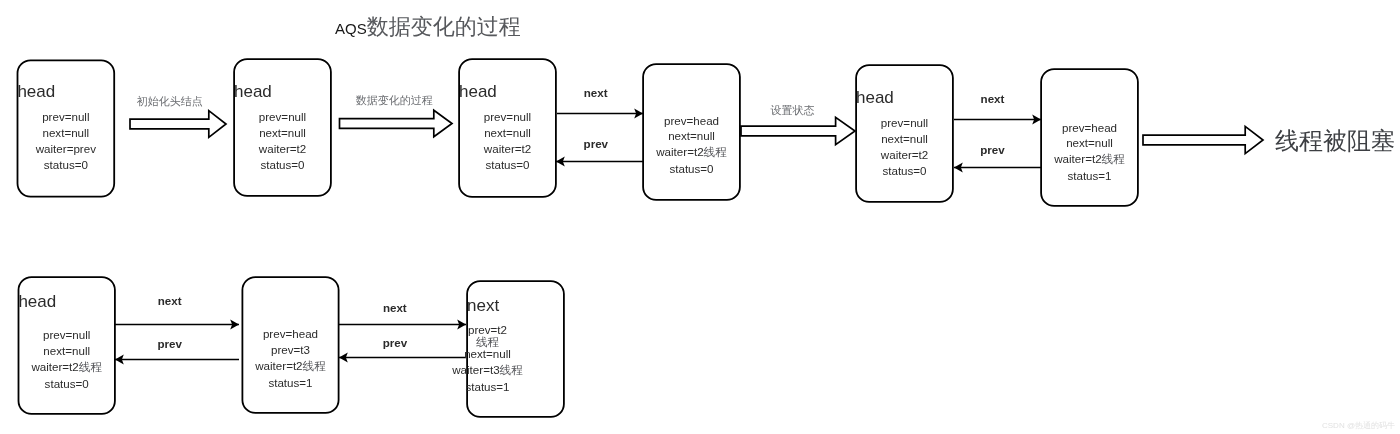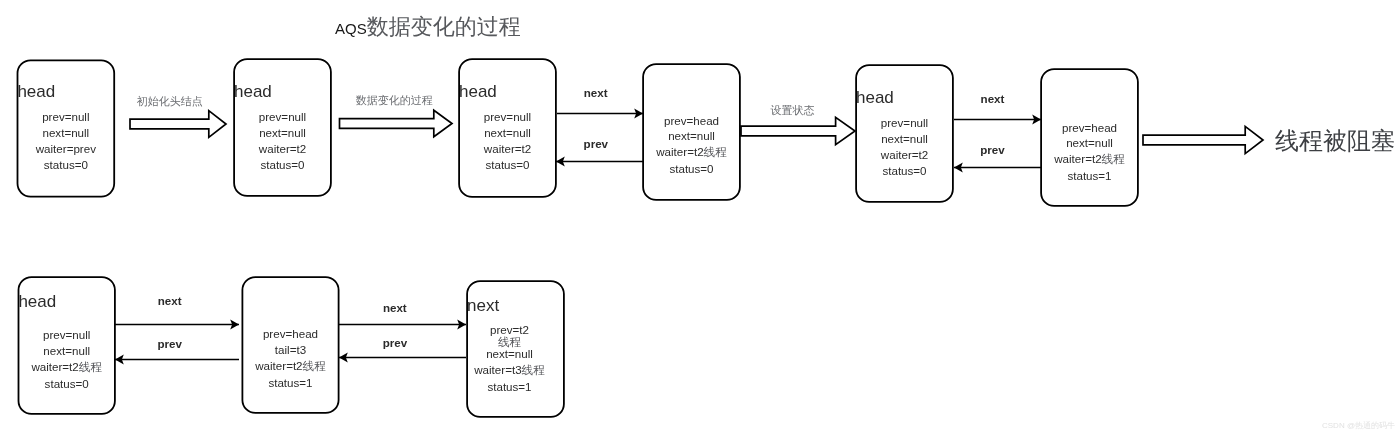--- a/index.html
+++ b/index.html
@@ -149,27 +149,27 @@
   <div class="node-title" style="left:18.4px;width:96.6px;top:296px">head</div>
   <div class="node-attrs" style="left:18.4px;width:96.6px;top:327px">
       <span class="ln"><span>prev=null</span></span>
       <span class="ln"><span>next=null</span></span>
       <span class="ln"><span>waiter=t2</span><span class="cjk">线程</span></span>
       <span class="ln"><span>status=0</span></span>
     </div>
   <div class="node" style="left:242.3px;top:277px;width:96.4px;height:136px"></div>
   <div class="node-attrs" style="left:242.3px;width:96.4px;top:326px">
       <span class="ln"><span>prev=head</span></span>
-      <span class="ln"><span>tail=t3</span></span>
+      <span class="ln"><span>prev=t3</span></span>
       <span class="ln"><span>waiter=t2</span><span class="cjk">线程</span></span>
       <span class="ln"><span>status=1</span></span>
     </div>
   <div class="node" style="left:467px;top:281px;width:97px;height:136px"></div>
   <div class="node-title" style="left:467px;width:97px;top:300px">next</div>
-  <div class="node-attrs" style="left:473px;width:73px;top:323.5px">
+  <div class="node-attrs" style="left:451px;width:73px;top:323.5px">
       <span class="ln wrapline" style="width:48px;margin-left:auto;margin-right:auto"><span>prev=t2</span><span class="cjk">线程</span></span>
       <span class="ln"><span>next=null</span></span>
       <span class="ln"><span>waiter=t3</span><span class="cjk">线程</span></span>
       <span class="ln"><span>status=1</span></span>
     </div>
   <div class="edge-label" style="left:595.6px;top:86.5px">next</div>
   <div class="edge-label" style="left:595.8px;top:137.5px">prev</div>
   <div class="edge-label" style="left:992.5px;top:92.5px">next</div>
   <div class="edge-label" style="left:992.5px;top:143.5px">prev</div>
   <div class="edge-label" style="left:169.7px;top:294.8px">next</div>

